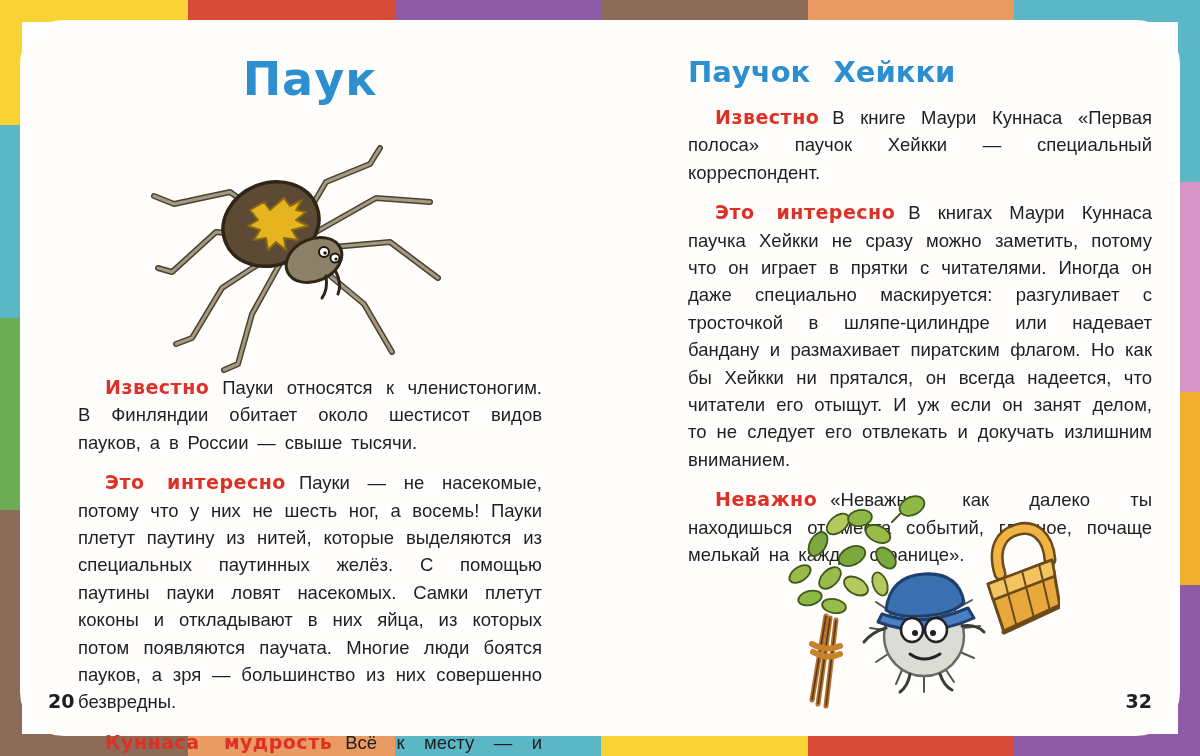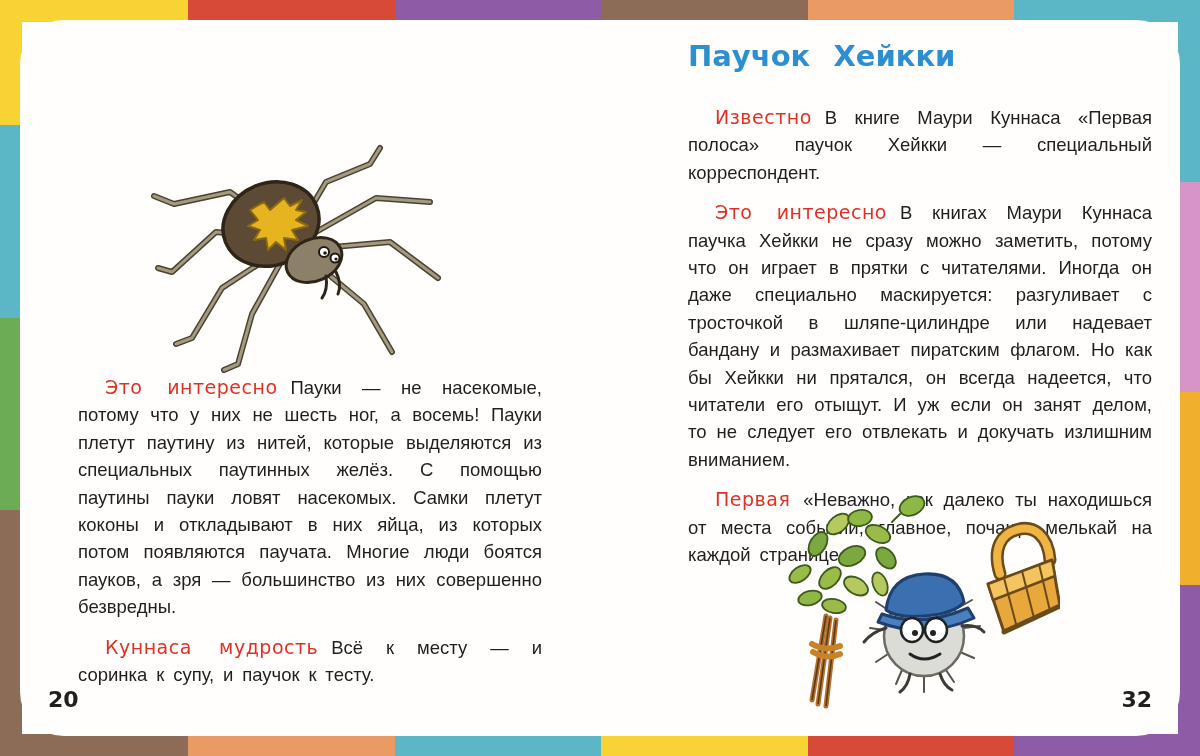--- a/index.html
+++ b/index.html
@@ -19,37 +19,37 @@
     position:absolute; left:20px; top:20px; right:20px; bottom:20px;
     background:#fffefd; border-radius:44px;
   }
   
   .page-title-left {
     position:absolute; left:58px; top:36px; width:464px;
     text-align:center; color:#2e8fd0; font-family:"DejaVu Sans", sans-serif;
     font-weight:bold; font-size:46px; line-height:1; letter-spacing:1px;
   }
   .page-title-right {
-    position:absolute; left:668px; top:22px; width:464px;
+    position:absolute; left:668px; top:38px; width:464px;
     color:#2e8fd0; font-family:"DejaVu Sans", sans-serif;
     font-weight:bold; font-size:29px; line-height:1; word-spacing:0.45em;
   }
   .textcol { position:absolute; width:464px; color:#1f1f1f;
     font-size:18.5px; line-height:27.4px; text-align:justify; word-spacing:0.2em; }
   .textcol-left  { left:58px;  top:354px; }
   .textcol-right { left:668px; top:84px; }
   .para { margin:0 0 13px 0; text-indent:27px; }
   .para:last-child { margin-bottom:0; }
   .lead {
-    color:#de3126; font-weight:normal; font-family:"DejaVu Sans", sans-serif;
+    color:#de3126; font-weight:bold; font-family:"DejaVu Sans", sans-serif;
     margin-right:13px; font-size:19px; letter-spacing:0.5px; word-spacing:0.35em;
   }
   .pagenum {
     position:absolute; bottom:24px; color:#1f1f1f; font-weight:bold;
-    font-size:22px; font-family:"DejaVu Sans", sans-serif;
+    font-size:19px; font-family:"DejaVu Sans", sans-serif;
   }
   .pagenum-left  { left:28px; }
   .pagenum-right { right:28px; }
   
   .spider-art { position:absolute; left:118px; top:118px; }
   .heikki-art { position:absolute; left:740px; top:458px; }
 </style>
 </head>
 <body>
 
@@ -77,20 +77,21 @@
   <div class="seg" style="width:188px;background:#8d6c57"></div>
   <div class="seg" style="width:207px;background:#ea9b64"></div>
   <div class="seg" style="width:206px;background:#5bb7c5"></div>
   <div class="seg" style="width:207px;background:#f7d334"></div>
   <div class="seg" style="width:206px;background:#d84a38"></div>
   <div class="seg" style="width:186px;background:#8e5ba6"></div>
 </div>
 
 <div class="panel">
 
+  <div class="page-title-left">Паук</div>
 
   <svg class="spider-art" width="308" height="238" viewBox="0 0 308 238">
     <g fill="none" stroke="#4a4131" stroke-width="6" stroke-linecap="round" stroke-linejoin="round">
       <path d="M146,92 L92,54 L36,66 L16,58"></path>
       <path d="M138,100 L78,94 L34,134 L20,130"></path>
       <path d="M136,116 L84,150 L54,200 L38,206"></path>
       <path d="M144,122 L114,176 L100,226 L86,232"></path>
       <path d="M168,78 L188,44 L232,26 L242,10"></path>
       <path d="M178,94 L238,60 L292,64"></path>
       <path d="M184,110 L252,104 L300,140"></path>
@@ -111,40 +112,43 @@
     <ellipse cx="176" cy="122" rx="29" ry="21" transform="rotate(-24 176 122)" fill="#8c8068" stroke="#2e2517" stroke-width="3"></ellipse>
     <path d="M188,138 q2,14 -4,22 M198,134 q6,12 2,22" fill="none" stroke="#2e2517" stroke-width="3" stroke-linecap="round"></path>
     <circle cx="186" cy="114" r="5" fill="#ffffff" stroke="#1e1a12" stroke-width="2"></circle>
     <circle cx="197" cy="120" r="4.5" fill="#ffffff" stroke="#1e1a12" stroke-width="2"></circle>
     <circle cx="187" cy="115" r="1.8" fill="#1e1a12"></circle>
     <circle cx="198" cy="121" r="1.6" fill="#1e1a12"></circle>
   </svg>
 
   <div class="textcol textcol-left">
     <p class="para">
+      <span class="lead">Известно</span><span>Пауки относятся к членистоногим. В Финляндии обитает около шестисот видов пауков, а в России — свыше тысячи.</span>
+    </p>
+    <p class="para">
       <span class="lead">Это интересно</span><span>Пауки — не насекомые, потому что у них не шесть ног, а восемь! Пауки плетут паутину из нитей, которые выделяются из специальных паутинных желёз. С помощью паутины пауки ловят насекомых. Самки плетут коконы и откладывают в них яйца, из которых потом появляются паучата. Многие люди боятся пауков, а зря — большинство из них совершенно безвредны.</span>
     </p>
     <p class="para">
       <span class="lead">Куннаса мудрость</span><span>Всё к месту — и соринка к супу, и паучок к тесту.</span>
     </p>
   </div>
 
   <div class="pagenum pagenum-left">20</div>
 
   <div class="page-title-right">Паучок Хейкки</div>
 
   <div class="textcol textcol-right">
     <p class="para">
       <span class="lead">Известно</span><span>В книге Маури Куннаса «Первая полоса» паучок Хейкки — специальный корреспондент.</span>
     </p>
     <p class="para">
       <span class="lead">Это интересно</span><span>В книгах Маури Куннаса паучка Хейкки не сразу можно заметить, потому что он играет в прятки с читателями. Иногда он даже специально маскируется: разгуливает с тросточкой в шляпе-цилиндре или надевает бандану и размахивает пиратским флагом. Но как бы Хейкки ни прятался, он всегда надеется, что читатели его отыщут. И уж если он занят делом, то не следует его отвлекать и докучать излишним вниманием.</span>
     </p>
     <p class="para">
-      <span class="lead">Первая</span><span>«Неважно, как далеко ты находишься от места событий, главное, почаще мелькай на каждой странице».</span>
+      <span class="lead">Неважно</span><span>«Неважно, как далеко ты находишься от места событий, главное, почаще мелькай на каждой странице».</span>
     </p>
   </div>
 
   <svg class="heikki-art" width="300" height="240" viewBox="0 0 300 240">
 
     <g stroke="#b5722f" stroke-width="5" stroke-linecap="round" fill="none">
       <path d="M58,226 L70,140"></path>
         <path d="M66,228 L76,142"></path>
         <path d="M52,222 L66,138"></path>
     </g>

